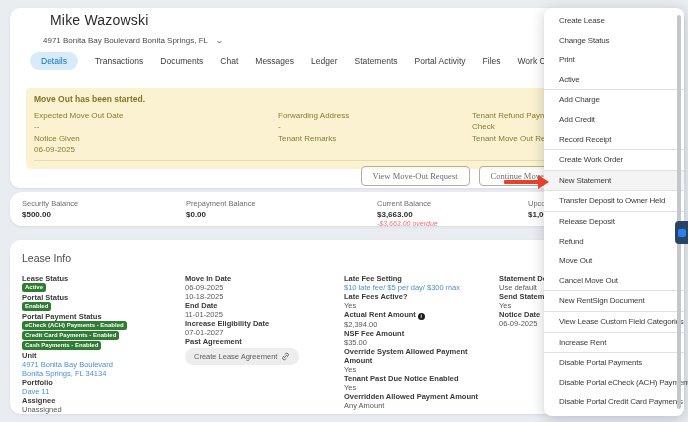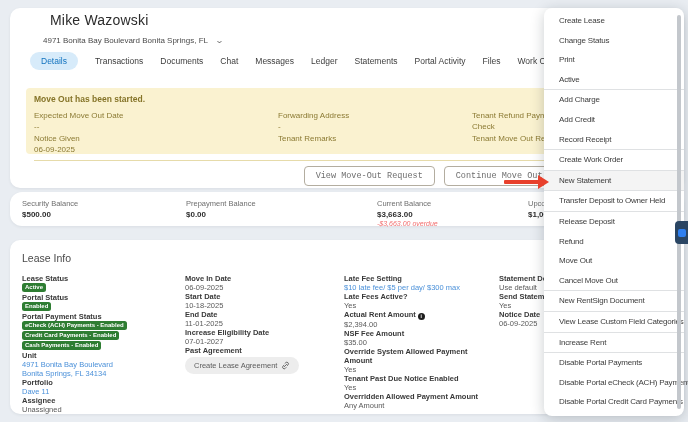--- a/index.html
+++ b/index.html
@@ -12,31 +12,31 @@
   .card{position:absolute;background:#fff;box-shadow:0 1px 3px rgba(40,50,60,.08);}
   
   .top-card{left:10px;top:8px;width:674px;height:180px;border-radius:10px;}
   .tenant-name{position:absolute;left:40px;top:4px;font-size:14px;font-weight:500;color:#2c2c2c;letter-spacing:.2px;}
   .address-row{position:absolute;left:33px;top:28px;font-size:8px;color:#4b4b4b;display:flex;align-items:center;gap:8px;cursor:pointer;}
   .chev{font-size:8px;color:#777;transform:scaleX(1.4);}
   .tab-bar{position:absolute;left:20px;top:44px;display:flex;align-items:center;gap:17px;font-size:8.5px;color:#3d3d3d;}
   .tab{padding:4px 0;white-space:nowrap;cursor:pointer;}
   .tab.active{background:#d7ebfa;color:#1273bf;padding:4px 11px;border-radius:11px;font-weight:500;}
   
-  .banner{position:absolute;left:16px;right:12px;top:80px;height:66px;background:#faf2d0;border-radius:4px;
+  .banner{position:absolute;left:16px;right:12px;top:80px;height:81px;background:#faf2d0;border-radius:4px;
           box-sizing:border-box;padding:6px 8px;color:#8b7a33;}
   .banner-title{font-size:8.5px;font-weight:bold;color:#857428;}
   .banner-grid{display:flex;margin-top:7px;}
   .bcol1{width:244px;}.bcol2{width:194px;}.bcol3{flex:1;}
   .bfield-label{font-size:8px;}
   .bfield-value{font-size:8px;margin-top:2px;min-height:9px;}
   .bfield + .bfield{margin-top:3px;}
   .banner-sep{border-top:1px solid #e6dbaa;margin-top:6px;}
   .banner-actions{display:flex;justify-content:flex-end;gap:9px;margin-top:5px;}
-  .bbtn{font-family:Liberation Mono, monospace;font-size:8.5px;color:#6e6e6e;background:rgba(255,255,255,.55);
+  .bbtn{font-family:Liberation Serif, serif;font-size:8.5px;color:#6e6e6e;background:rgba(255,255,255,.55);
         border:1px solid #b3ada0;border-radius:4px;padding:4px 11px;cursor:pointer;white-space:nowrap;}
   .bbtn.danger{color:#e8492e;border-color:#ef6a50;background:#fff;font-weight:500;}
   
   .balance-card{left:10px;top:192px;width:674px;height:34px;border-radius:12px;}
   .bal{position:absolute;top:7px;}
   .bal-label{font-size:7.5px;color:#6e6e6e;}
   .bal-value{font-size:8px;font-weight:bold;color:#2e2e2e;margin-top:2px;}
   .bal-note{font-size:7px;font-style:italic;color:#f26d6d;margin-top:1px;}
   .bal1{left:12px;}.bal2{left:176px;}.bal3{left:334px;margin-left:33px;}.bal4{left:518px;}
   
@@ -178,21 +178,20 @@
     <div class="li-link">Bonita Springs, FL 34134</div>
     <div class="li-label">Portfolio</div>
     <div class="li-link">Dave 11</div>
     <div class="li-label">Assignee</div>
     <div class="li-value">Unassigned</div>
   </div>
 
   <div class="licol licol2">
     <div class="li-label">Move In Date</div>
     <div class="li-value">06-09-2025</div>
-    <div class="li-label">Start Date</div>
     <div class="li-value">10-18-2025</div>
     <div class="li-label">End Date</div>
     <div class="li-value">11-01-2025</div>
     <div class="li-label">Increase Eligibility Date</div>
     <div class="li-value">07-01-2027</div>
     <div class="li-label">Past Agreement</div>
     <button class="pill-btn">
       <span>Create Lease Agreement</span>
       <svg width="9" height="9" viewBox="0 0 24 24" fill="none" stroke="#5c5c5c" stroke-width="2.4" stroke-linecap="round">
         <path d="M9 15 L15 9"></path>

